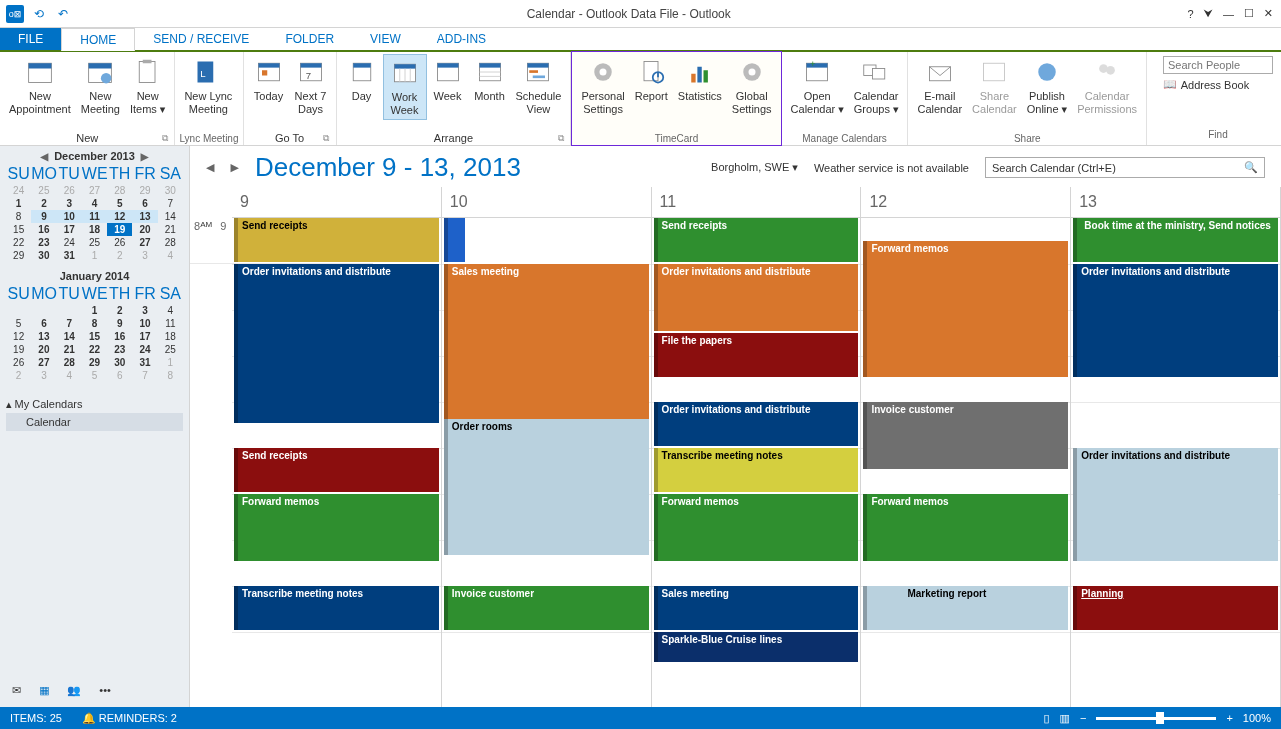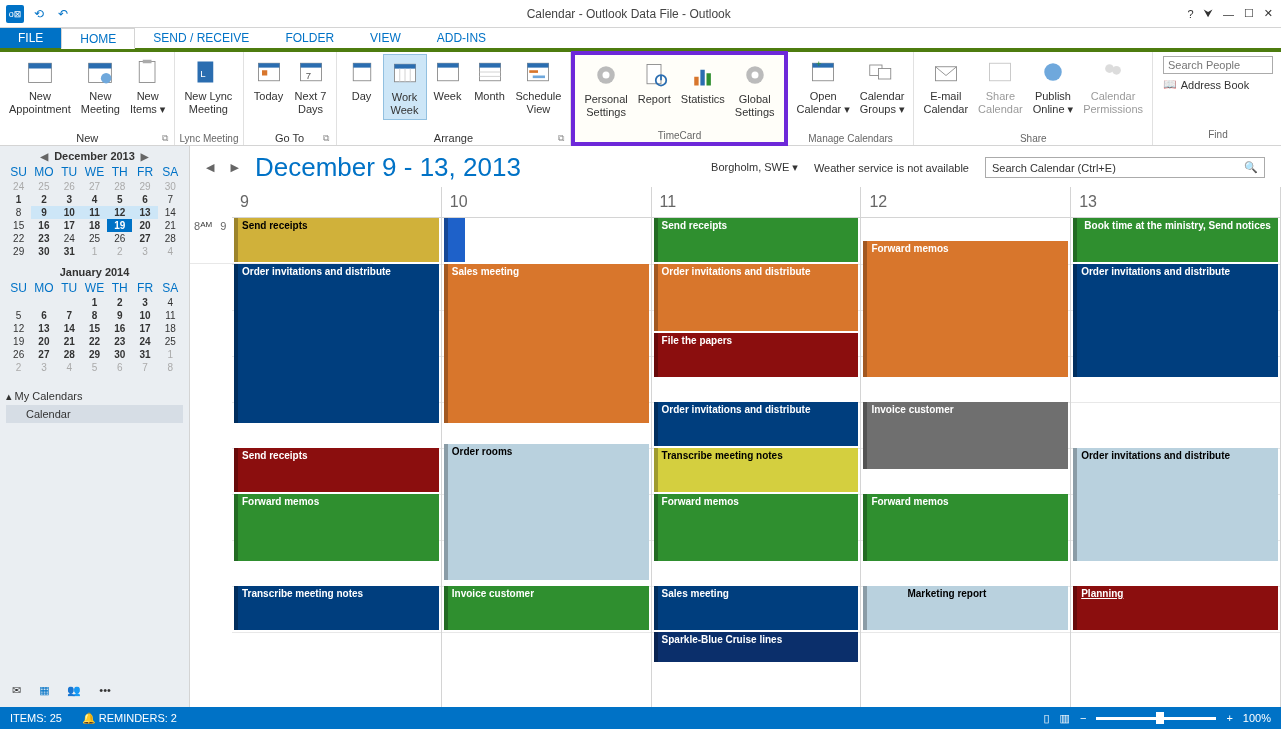--- a/index.html
+++ b/index.html
@@ -2,44 +2,44 @@
 <html><head>
 <meta charset="utf-8">
 <style>
 *{box-sizing:border-box;margin:0;padding:0;font-family:"Segoe UI",Tahoma,sans-serif;font-size:11px;color:#333}
 body{width:1281px;height:729px;overflow:hidden;background:#fff;display:flex;flex-direction:column}
 .titlebar{height:28px;background:#fff;display:flex;align-items:center;border-bottom:1px solid #d4d4d4}
 .titlebar .qat{display:flex;gap:6px;padding:0 6px;align-items:center}
 .titlebar .qat span{width:18px;height:18px;display:flex;align-items:center;justify-content:center;font-size:12px;color:#0072c6}
 .titlebar .title{flex:1;text-align:center;font-size:12px;color:#444}
 .titlebar .wctl{display:flex;gap:10px;padding:0 8px;align-items:center;font-size:13px;color:#555}
-.tabs{height:24px;display:flex;align-items:stretch;background:#fff;border-bottom:4px solid #4d7c0f}
+.tabs{height:24px;display:flex;align-items:stretch;background:#fff;border-bottom:2px solid #4d7c0f}
 .tabs .tab{padding:0 18px;display:flex;align-items:center;font-size:12px;color:#0072c6;cursor:pointer}
 .tabs .tab.file{background:#0072c6;color:#fff}
 .tabs .tab.active{border:1px solid #d4d4d4;border-bottom:1px solid #fff;background:#fff;color:#0072c6;margin-bottom:-1px}
 .ribbon{height:94px;background:#fff;border-bottom:1px solid #d4d4d4;display:flex}
 .rgroup{border-right:1px solid #e1e1e1;display:flex;flex-direction:column;padding:2px 4px 0 4px}
 .rgroup .btns{flex:1;display:flex;align-items:flex-start}
 .rbtn{display:flex;flex-direction:column;align-items:center;justify-content:flex-start;padding:2px 5px;cursor:pointer;text-align:center;min-width:42px}
 .rbtn.active{background:#cde6f7;border:1px solid #92c0e0}
 .rbtn .ico{width:32px;height:32px;margin-bottom:2px;display:flex;align-items:center;justify-content:center}
 .rbtn .lbl{font-size:11px;line-height:13px;white-space:pre-line}
 .grplabel{text-align:center;font-size:10px;color:#666;padding:1px 0;position:relative}
 .grplabel .dl{position:absolute;right:2px;bottom:1px;font-size:9px;color:#888}
-.rgroup.timecard{border:4px solid #6d28d9;background:#fffef9;margin:-1px 0}
+.rgroup.timecard{border:1px solid #6d28d9;background:#fffef9;margin:-1px 0}
 .ribbon-right{margin-left:auto;padding:4px 8px;display:flex;flex-direction:column;gap:4px}
 .search-people{border:1px solid #ababab;padding:2px 4px;width:110px;font-size:11px;color:#888}
 .addr-book{font-size:11px;display:flex;align-items:center;gap:4px}
 .main{flex:1;display:flex;overflow:hidden}
 .sidebar{width:190px;background:#eaeef2;border-right:1px solid #d4d4d4;display:flex;flex-direction:column;padding:2px 6px}
 .minical{margin-bottom:6px}
 .minical .mchdr{display:flex;align-items:center;justify-content:center;gap:6px;font-size:11px;font-weight:600;padding:2px 0}
 .minical .mchdr .arr{font-size:10px;color:#666;cursor:pointer}
 .minical table{width:100%;border-collapse:collapse;table-layout:fixed}
-.minical th{font-size:12px;font-weight:normal;color:#0072c6;padding:1px 0}
+.minical th{font-size:16px;font-weight:normal;color:#0072c6;padding:1px 0}
 .minical td{text-align:center;font-size:10px;padding:1px 0;cursor:pointer}
 .minical td.dim{color:#aaa}
 .minical td.bold{font-weight:bold}
 .minical td.hl{background:#cde6f7}
 .minical td.sel{background:#0072c6;color:#fff}
 .mycals{margin-top:10px;font-size:11px}
 .mycals .hdr{font-size:11px}
 .mycals .item{background:#d6dde5;padding:3px 20px;margin-top:2px;font-size:11px}
 .navicons{margin-top:auto;display:flex;gap:18px;padding:8px 6px;font-size:16px;color:#666}
 .calarea{flex:1;display:flex;flex-direction:column;overflow:hidden}
@@ -578,21 +578,21 @@
             <div class="hrline" style="top: 92px;"></div>
             <div class="hrline" style="top: 138px;"></div>
             <div class="hrline" style="top: 184px;"></div>
             <div class="hrline" style="top: 230px;"></div>
             <div class="hrline" style="top: 276px;"></div>
             <div class="hrline" style="top: 322px;"></div>
             <div class="hrline" style="top: 368px;"></div>
             <div class="hrline" style="top: 414px;"></div>
             <div class="evt" style="top: 0px; height: 44px; background: rgb(30, 97, 201); right: auto; width: 10%;"></div>
             <div class="evt" style="top: 46px; height: 159px; background: rgb(216, 118, 44);">Sales meeting</div>
-            <div class="evt dk" style="top: 226px; height: 136px; background: rgb(185, 209, 222);">Order rooms</div>
+            <div class="evt dk" style="top: 201px; height: 136px; background: rgb(185, 209, 222);">Order rooms</div>
             <div class="evt" style="top: 368px; height: 44px; background: rgb(47, 143, 47);">Invoice customer</div>
           </div>
           <div class="daycol">
             <div class="hrline" style="top: 46px;"></div>
             <div class="hrline" style="top: 92px;"></div>
             <div class="hrline" style="top: 138px;"></div>
             <div class="hrline" style="top: 184px;"></div>
             <div class="hrline" style="top: 230px;"></div>
             <div class="hrline" style="top: 276px;"></div>
             <div class="hrline" style="top: 322px;"></div>

